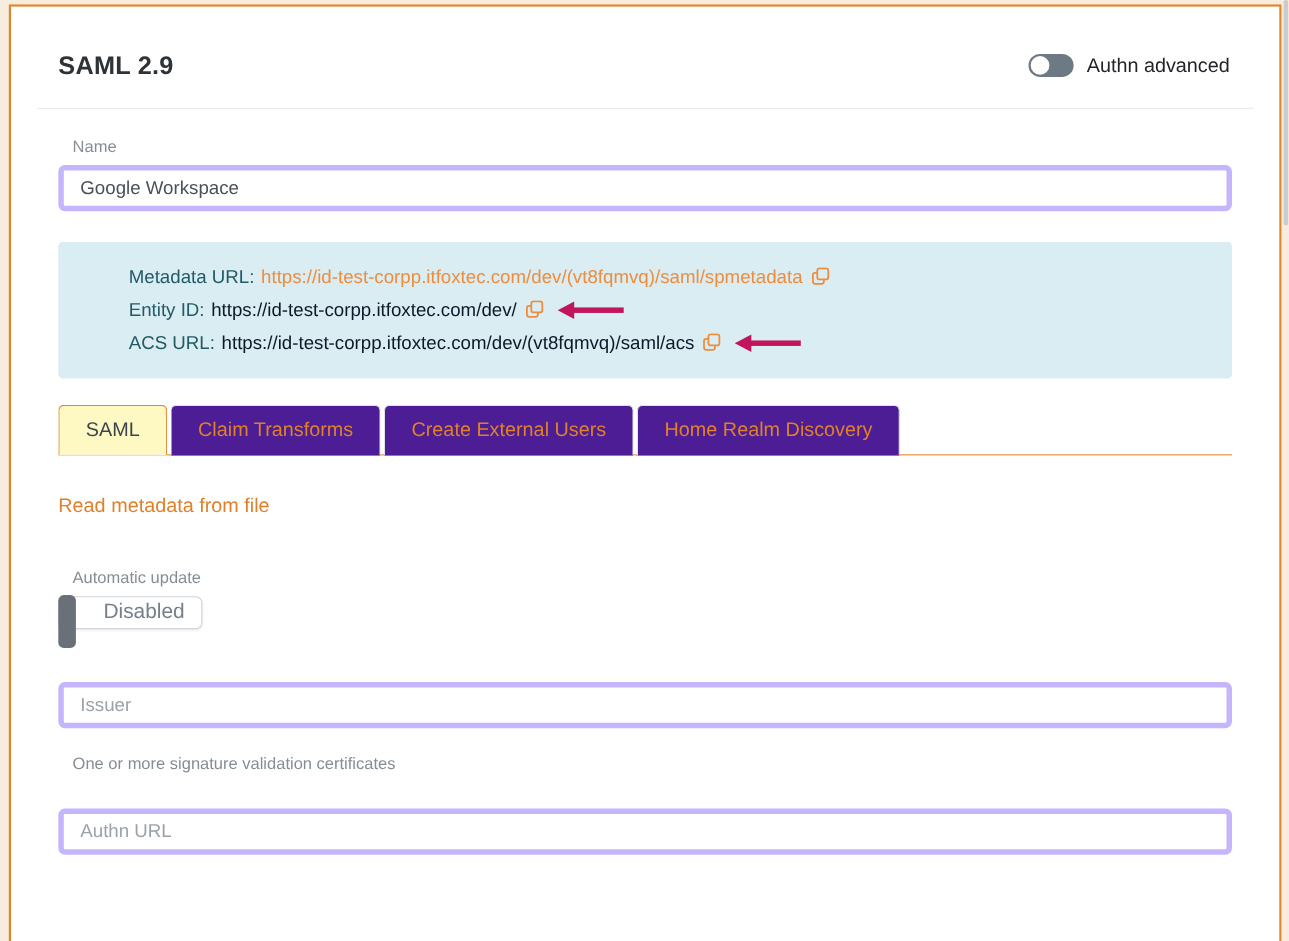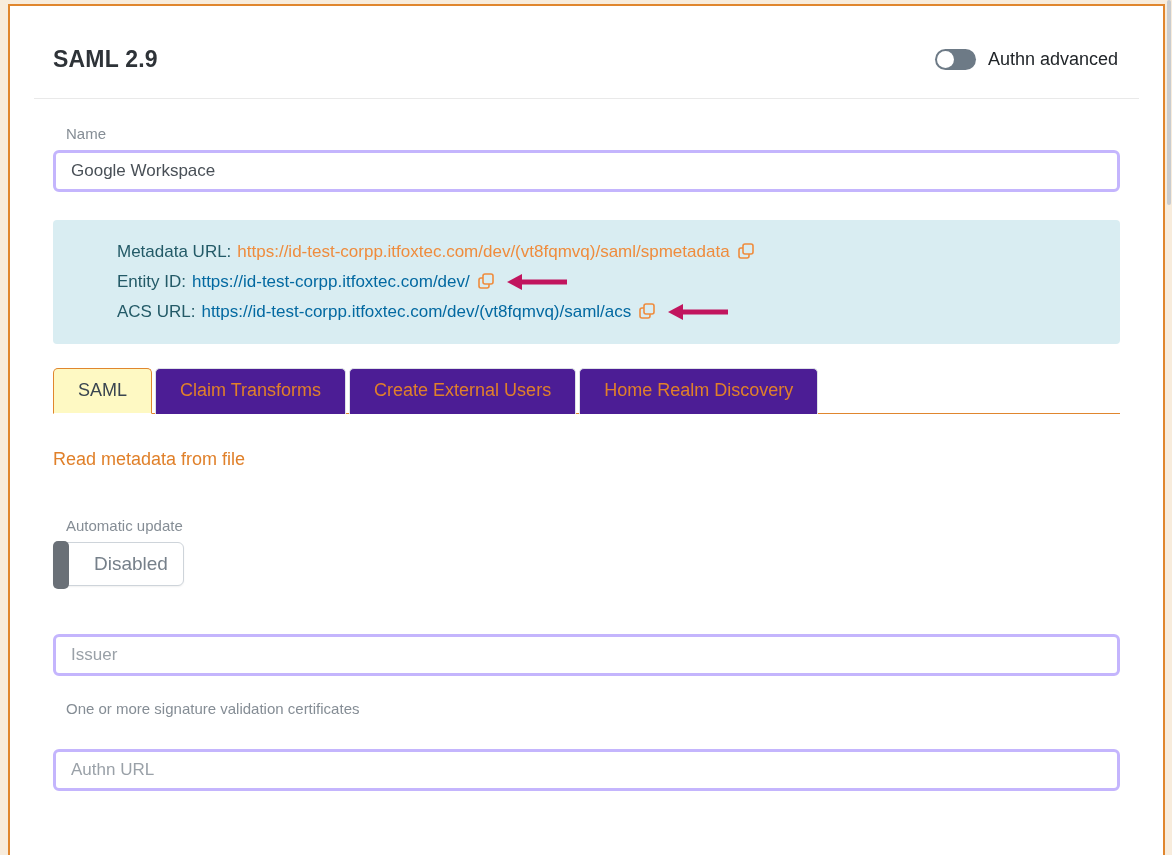--- a/index.html
+++ b/index.html
@@ -32,40 +32,40 @@
     position: absolute; left: 2px; top: 2px;
     width: 17px; height: 17px; border-radius: 50%; background: #ffffff;
   }
   .adv-label { font-size: 18px; color: #212529; }
   .divider { border: none; border-top: 1px solid #e9e9e9; margin: 25px -19px 0 -19px; }
 
   
   .field-label { font-size: 15px; color: #858d95; margin: 26px 0 8px 13px; }
   .text-input {
     width: 100%; height: 42px;
-    border: 3px solid #c4b5fd; border-radius: 6px;
+    border: 5px solid #c4b5fd; border-radius: 6px;
     font-family: "Liberation Sans", sans-serif;
     font-size: 17px; color: #495057; padding: 0 15px;
     background: #fff; outline: none; display: block;
   }
   .text-input::placeholder { color: #9aa1a8; opacity: 1; }
 
   
   .info-alert {
     margin-top: 28px;
     background: #d9edf2;
     border-radius: 4px;
     padding: 17px 28px;
     color: #235a67;
     font-size: 17px;
   }
   .info-line { display: flex; align-items: center; height: 30px; white-space: nowrap; margin-left: 36px; }
   .info-line .lbl { margin-right: 6px; }
   .info-line .url-link { color: #ef8c3d; text-decoration: none; }
-  .info-line .url-plain { color: #0369a1; }
+  .info-line .url-plain { color: #0f172a; }
   .copy-btn { margin-left: 8px; display: inline-flex; align-items: center; cursor: pointer; background: none; border: none; padding: 0; }
   .annot-arrow { margin-left: 12px; display: inline-flex; align-items: center; }
 
   
   .tabs {
     display: flex; list-style: none;
     margin-top: 23px;
     border-bottom: 1px solid #e0862e;
   }
   .tab {
@@ -85,21 +85,21 @@
     border-bottom: 1px solid #ffffff;
   }
 
   .link-orange { display: inline-block; margin-top: 35px; font-size: 18px; color: #e0802a; text-decoration: none; cursor: pointer; }
 
   .auto-update-label { margin-top: 47px; }
 
   
   .state-toggle {
     position: relative;
-    width: 131px; height: 44px;
+    width: 131px; height: 30px;
     border: 1px solid #ced4da; border-radius: 6px;
     background: #fff;
     box-shadow: 0 1px 2px rgba(0,0,0,.06);
     cursor: pointer; margin-top: 8px;
     display: flex; align-items: center;
   }
   .state-toggle .handle {
     position: absolute; left: -1px; top: -2px;
     width: 16px; height: 48px;
     background: #6a7077; border-radius: 5px;

